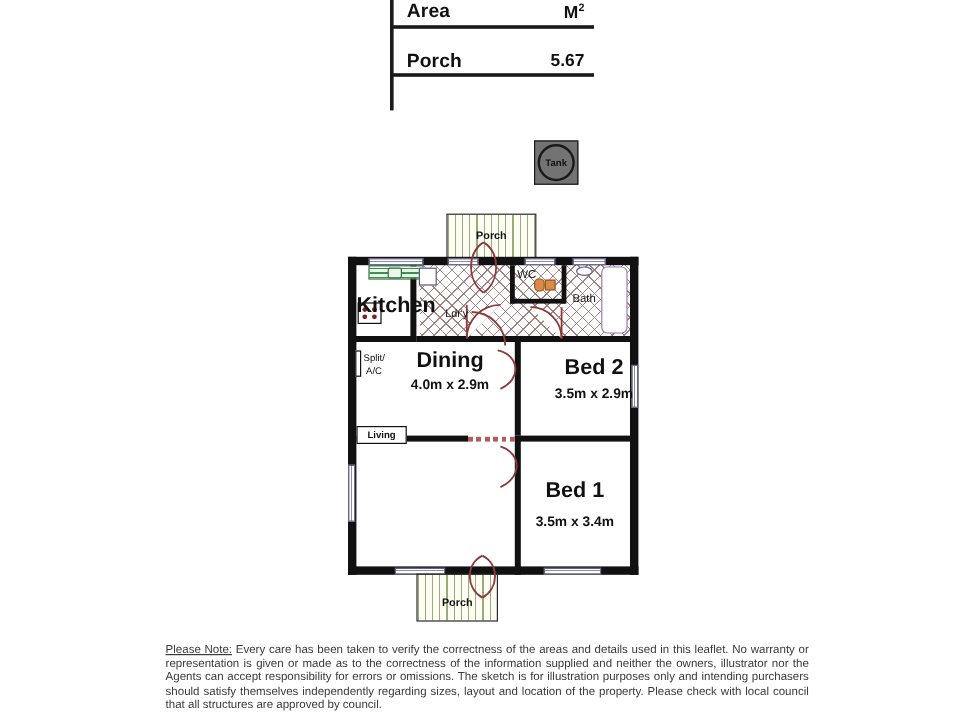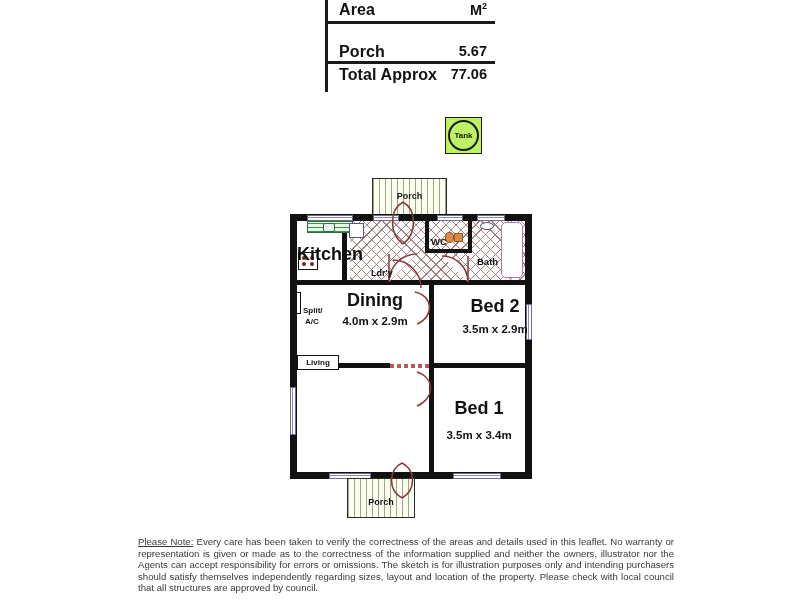--- a/index.html
+++ b/index.html
@@ -22,42 +22,42 @@
     position:absolute; left:0; top:0; bottom:0; width:3px; background:#1a1a1a;
   }
   .at-row{ position:absolute; left:14px; right:4px; height:20px; }
   .at-label{ position:absolute; left:0; font-weight:bold; font-size:16px; letter-spacing:.1px;}
   .at-val{ position:absolute; right:4px; font-weight:bold; font-size:14.5px; text-align:right;}
   .at-sup{ font-size:9px; vertical-align:super; font-weight:bold;}
 
   
   #tank-symbol{
     position:absolute; left:445px; top:117px; width:35px; height:35px;
-    border:1.6px solid #1a1a1a; background:#bef264;
+    border:1.6px solid #1a1a1a; background:#737373;
   }
   #tank-symbol .circ{
     position:absolute; left:2px; top:2px; width:27px; height:27px;
     border:2px solid #1a1a1a; border-radius:50%;
     display:flex; align-items:center; justify-content:center;
     font-size:8px; font-weight:bold;
   }
 
   
   #floorplan{
     position:absolute; left:285px; top:172px; width:250px; height:350px;
   }
   .wall{ position:absolute; background:#111111; }
   .room{ position:absolute; background:#ffffff; }
   .rlabel{
     position:absolute; font-weight:bold; text-align:center;
     line-height:1.18; color:#111;
   }
   .rname{ font-size:18px; }
   .rdim{ font-size:11.5px; }
-  .small-lbl{ position:absolute; font-weight:bold; font-size:8px; color:#111;margin-top:12px; }
+  .small-lbl{ position:absolute; font-weight:normal; font-size:8px; color:#111; }
 
   
   .porch{
     position:absolute;
     background:
       repeating-linear-gradient(90deg,
         #9aab7a 0px,#9aab7a 1px,
         #fdfdf4 1px,#fdfdf4 6px);
     border:1.5px solid #2a2a2a;
     box-sizing:border-box;
@@ -140,24 +140,20 @@
 
   <div class="at-row" style="top:1px;">
     <span class="at-label">Area</span>
     <span class="at-val"><span>M</span><span class="at-sup">2</span></span>
   </div>
 
   <div class="at-row" style="top:43px;">
     <span class="at-label">Porch</span>
     <span class="at-val">5.67</span>
   </div>
-  <div class="at-row" style="top:66px;">
-    <span class="at-label">Total Approx</span>
-    <span class="at-val">77.06</span>
-  </div>
 </div>
 
 <div id="tank-symbol">
   <div class="circ">
       <span>Tank</span>
     </div>
 </div>
 
 <div id="floorplan">
 

